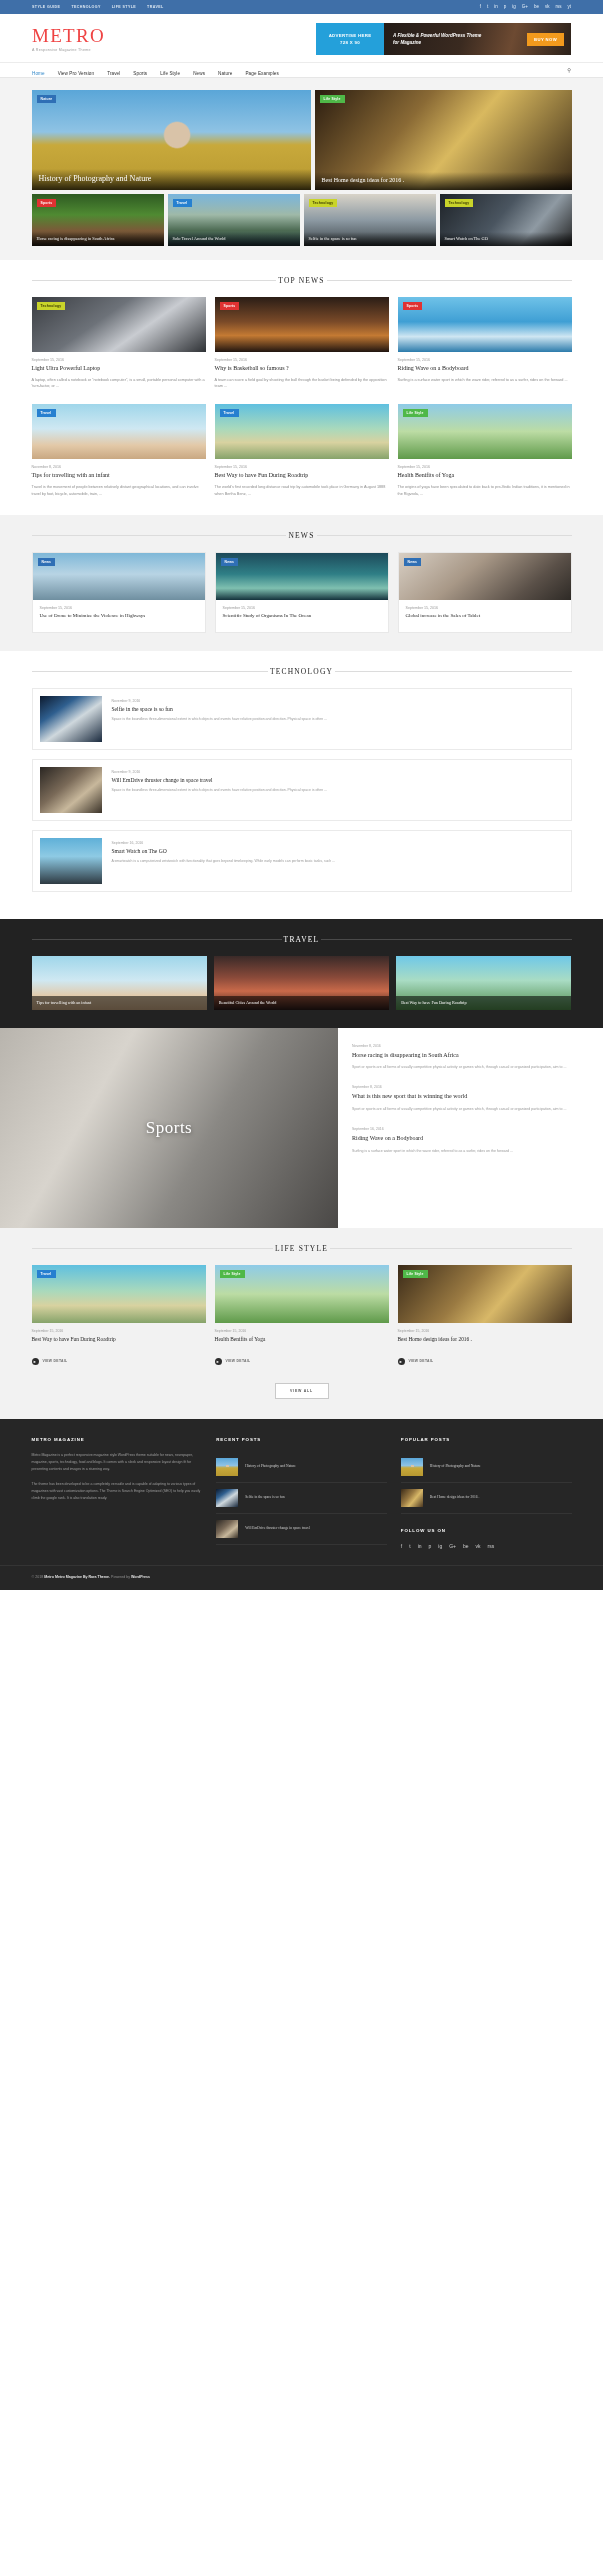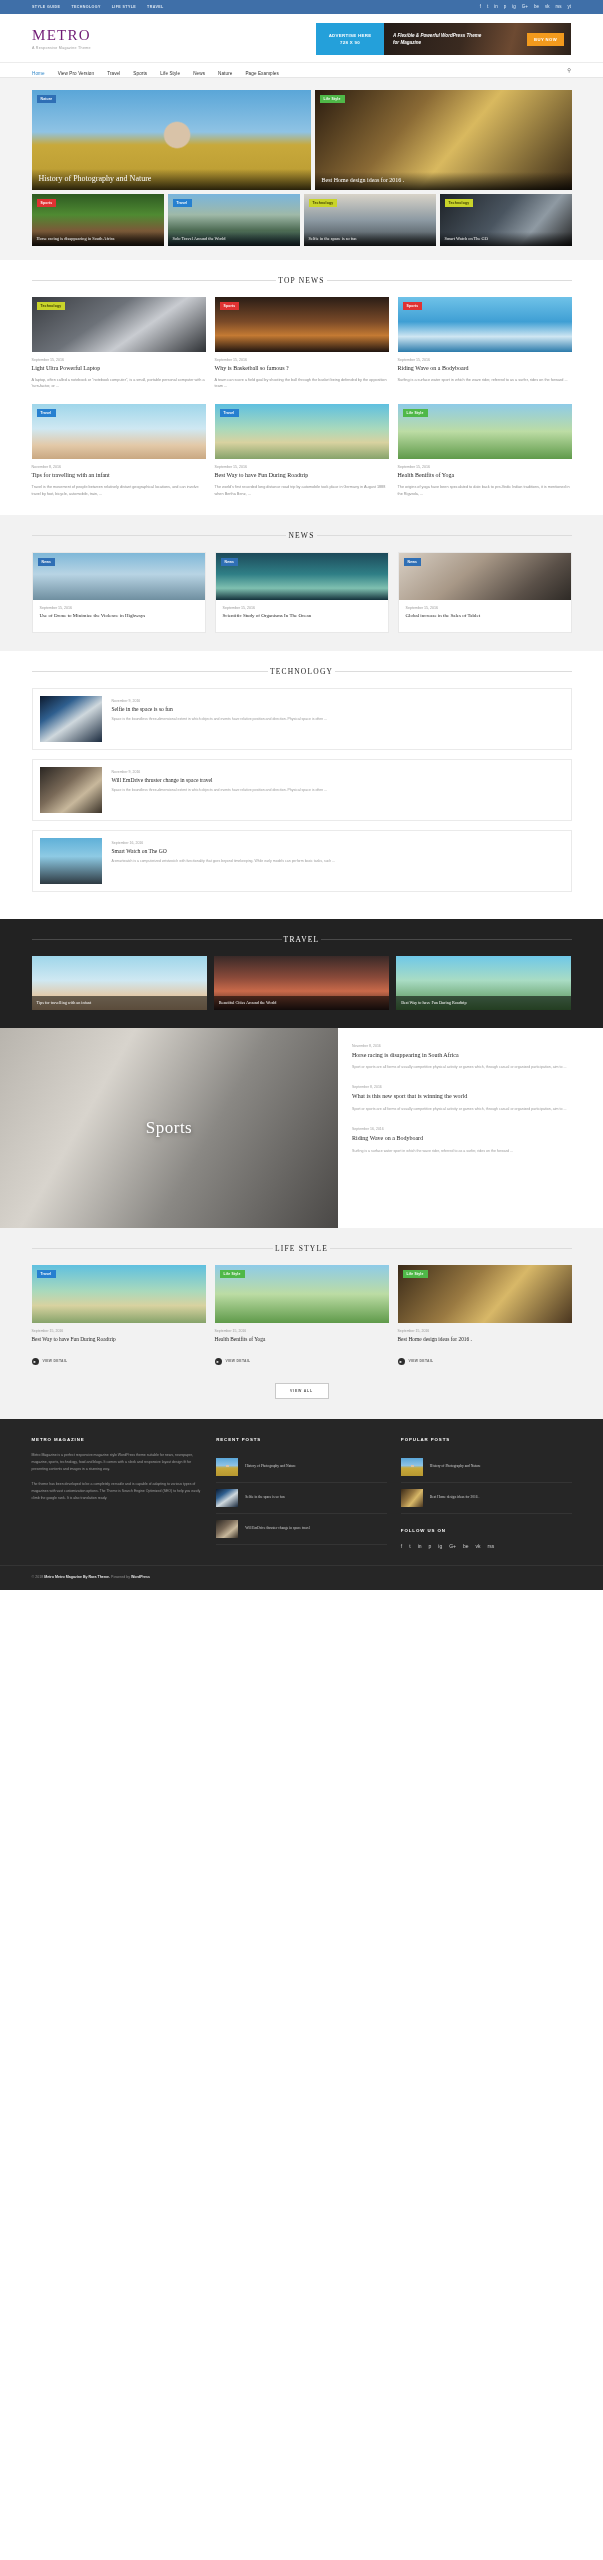--- a/index.html
+++ b/index.html
@@ -39,23 +39,23 @@
   
   .header {
     background: #fff;
     padding: 9px 32px 7px 32px;
     display: flex;
     align-items: center;
     justify-content: space-between;
   }
   .brand-title {
     font-family: "Liberation Serif", serif;
-    font-size: 15px;
+    font-size: 19px;
     letter-spacing: 1.3px;
-    color: #701a75;
+    color: #ef4444;
     line-height: 1.05;
   }
   .brand-tag {
     font-size: 3.6px;
     color: #9b9b9b;
     letter-spacing: .3px;
     margin-top: 2px;
   }
   .adbox { display: flex; width: 255px; height: 32px; }
   .ad-left {

